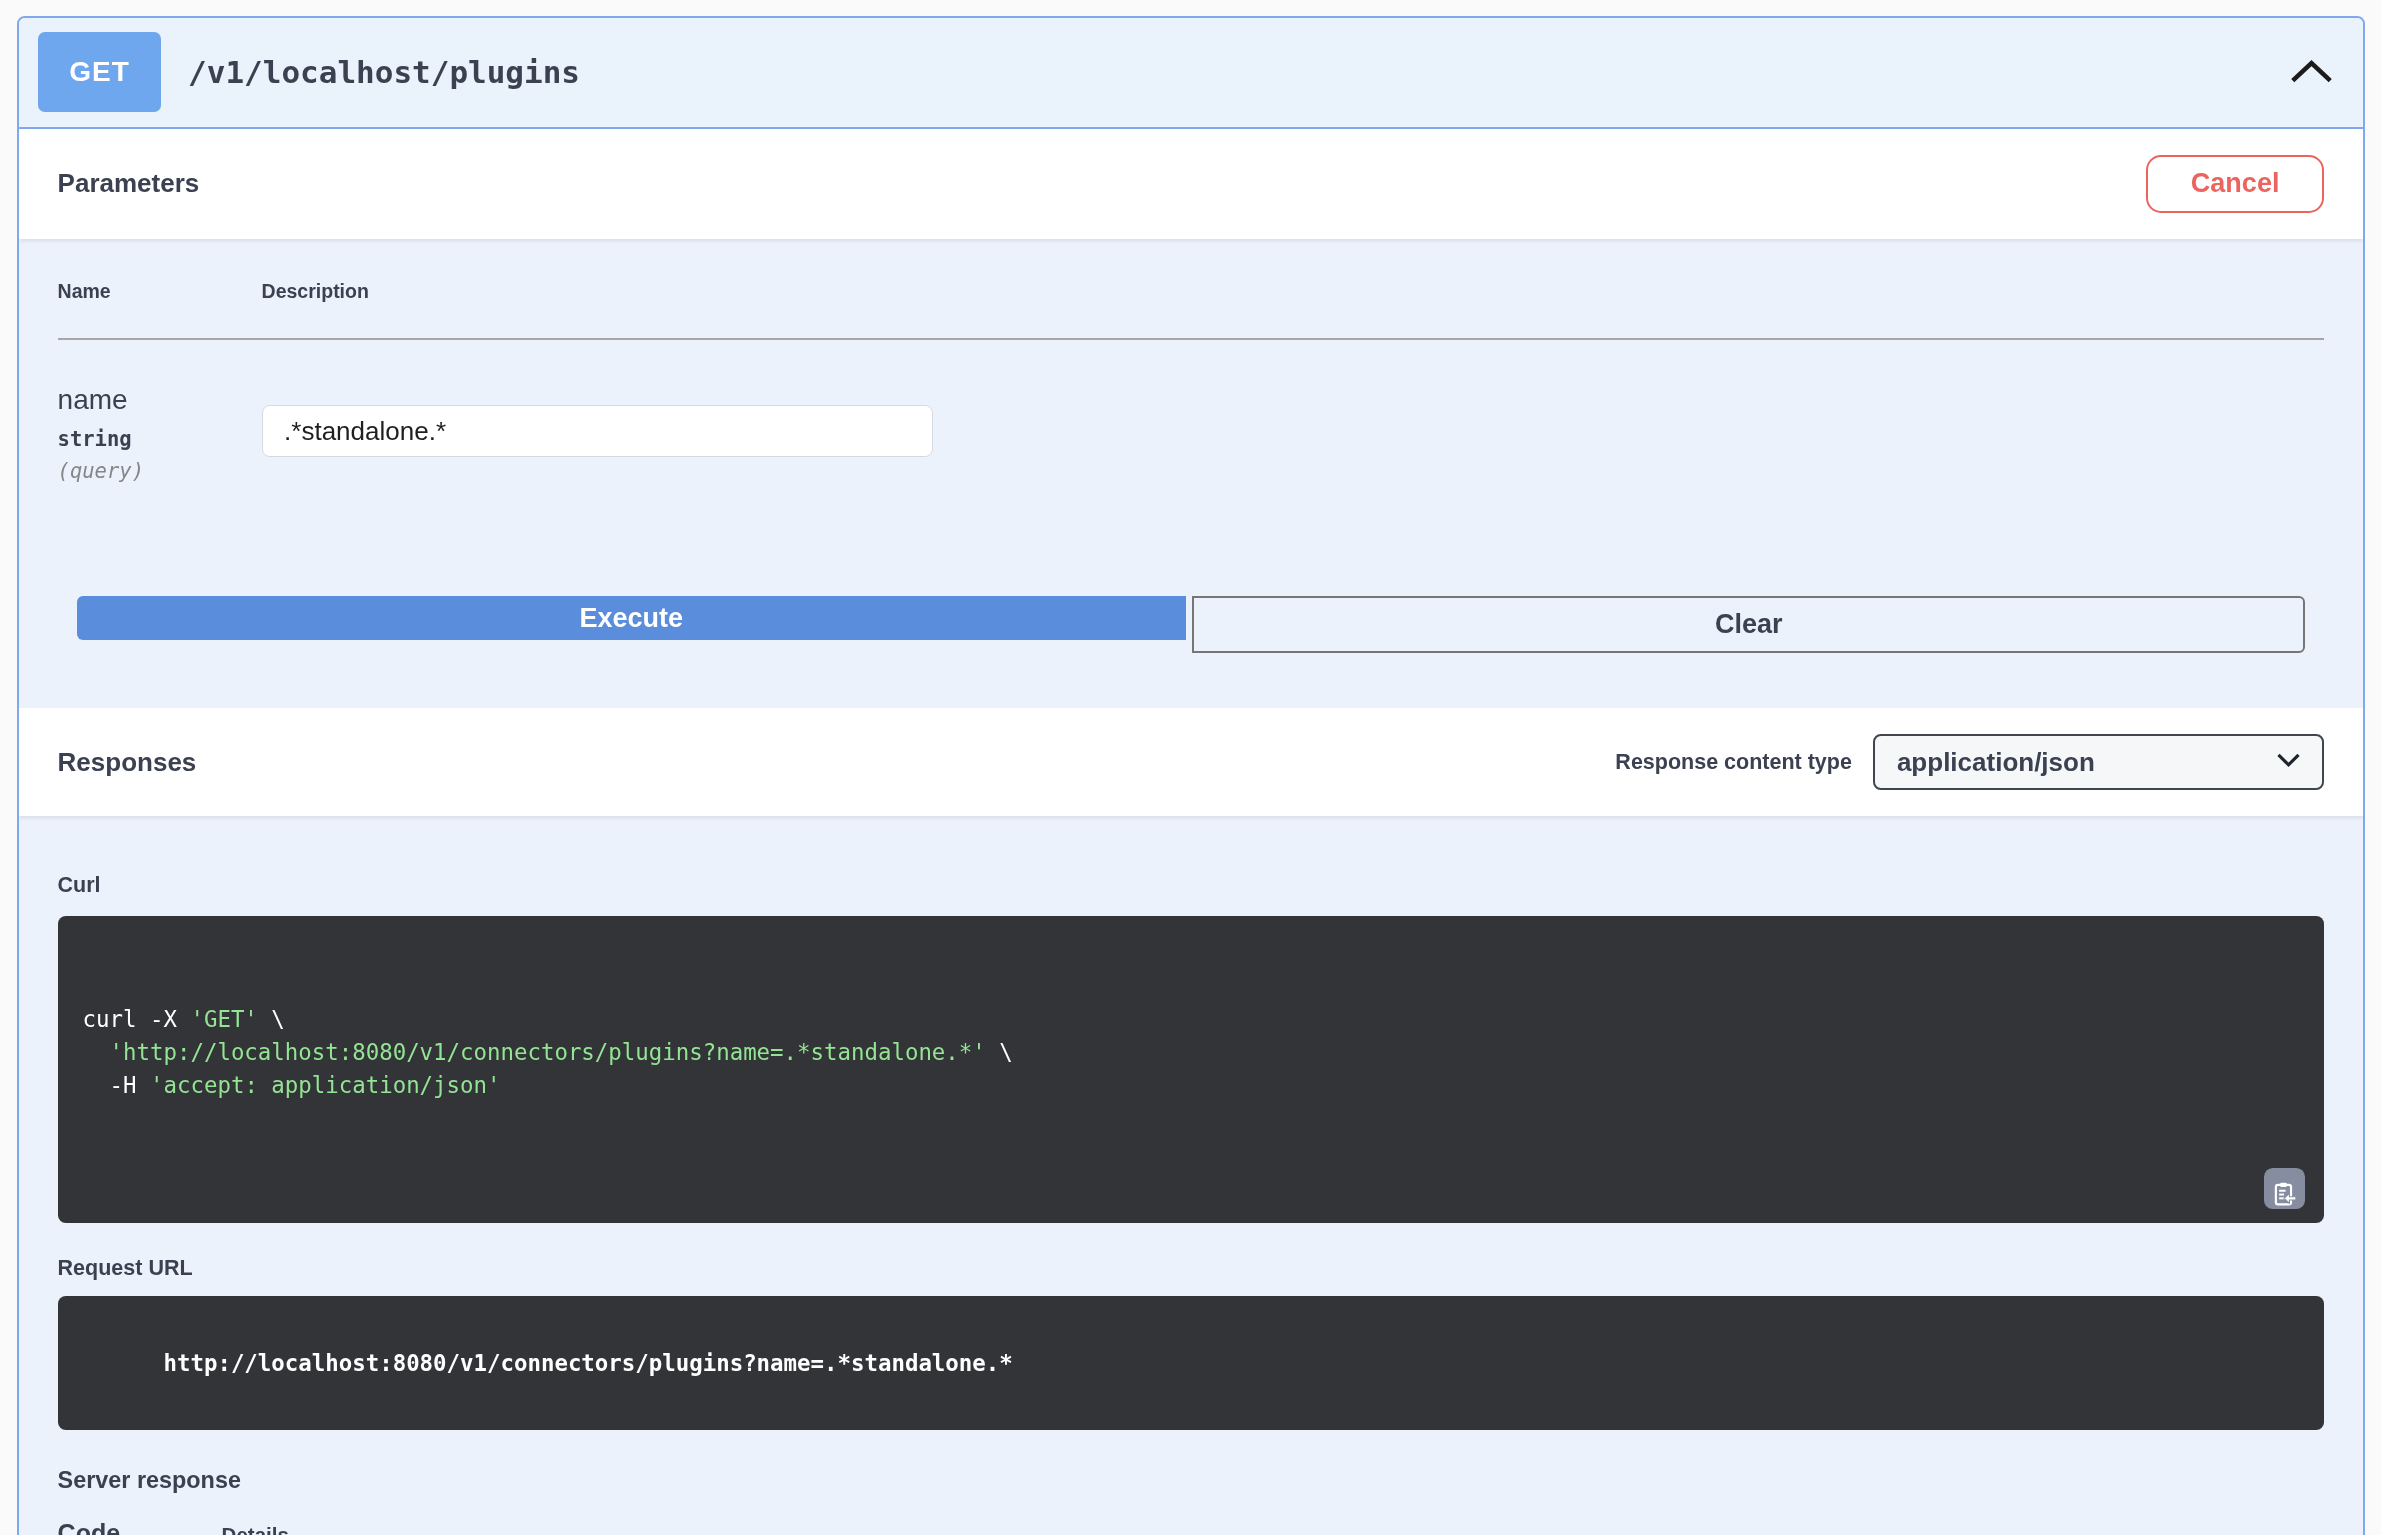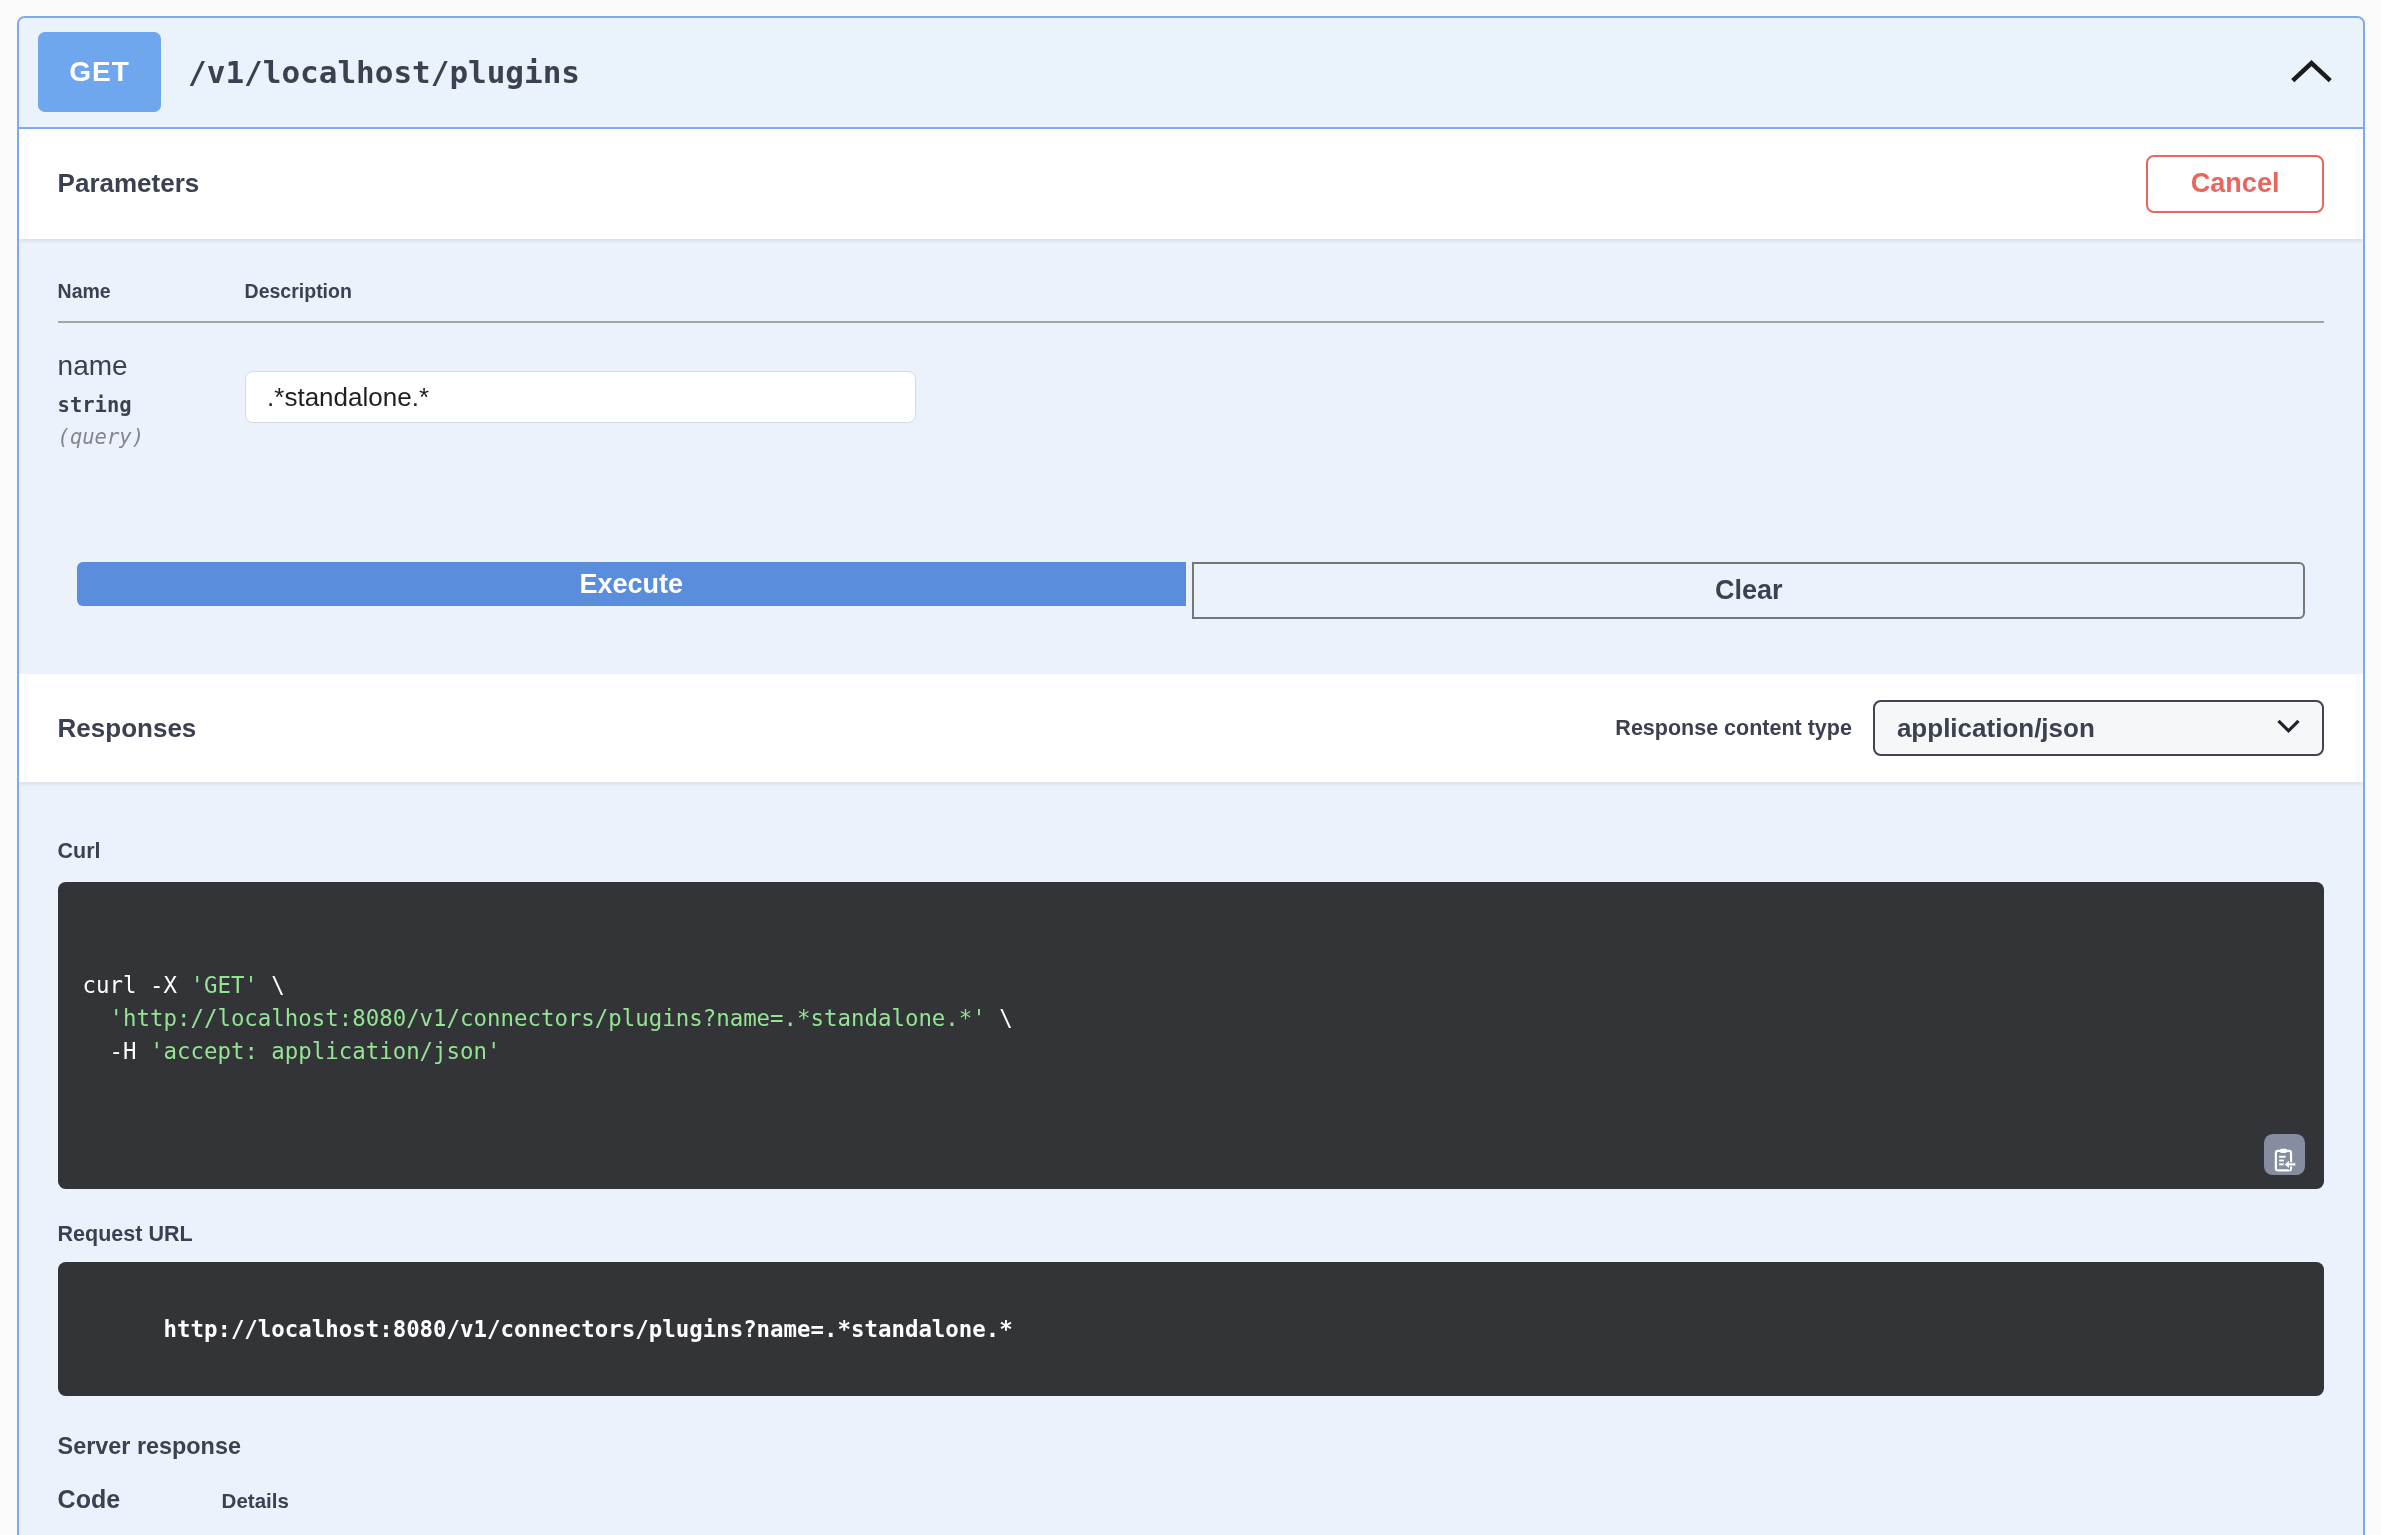--- a/index.html
+++ b/index.html
@@ -55,26 +55,26 @@
     background:#fff;
     display:flex;align-items:center;
     padding:26px 39px;
     box-shadow:0 2px 3.9px rgba(0,0,0,.09);
     position:relative;z-index:2;
   }
   .section-title{font-size:26px;font-weight:bold;color:var(--ink);flex:1;}
   .cancel-btn{
     background:#fff;border:2.9px solid var(--cancel-red);
     color:var(--cancel-red);font-weight:bold;font-size:27px;
-    padding:11.7px 43px;border-radius:8px;cursor:pointer;
+    padding:11.7px 43px;border-radius:15px;cursor:pointer;
     font-family:"Liberation Sans", sans-serif;
   }
   
   .params-area{padding:41px 39px 45px 39px;}
-  .param-grid{display:grid;grid-template-columns:187px 1fr;}
+  .param-grid{display:grid;grid-template-columns:187px 1fr;gap:17px;}
   .col-head{font-size:19.5px;font-weight:bold;color:var(--ink);padding-bottom:17.6px;}
   .grid-divider{grid-column:1 / 3;border-bottom:2px solid #A6A6A8;}
   .param-cell{padding-top:27px;}
   .param-name{font-size:28px;color:var(--ink);}
   .param-type{font-family:"DejaVu Sans Mono", monospace;font-weight:bold;font-size:20.5px;margin-top:11.7px;}
   .param-in{font-family:"DejaVu Sans Mono", monospace;font-style:italic;font-size:20.5px;color:#848689;margin-top:7.8px;}
   .param-desc{font-size:28px;color:var(--ink);}
   .param-input{
     display:block;margin-top:21.5px;
     width:671px;height:52px;

